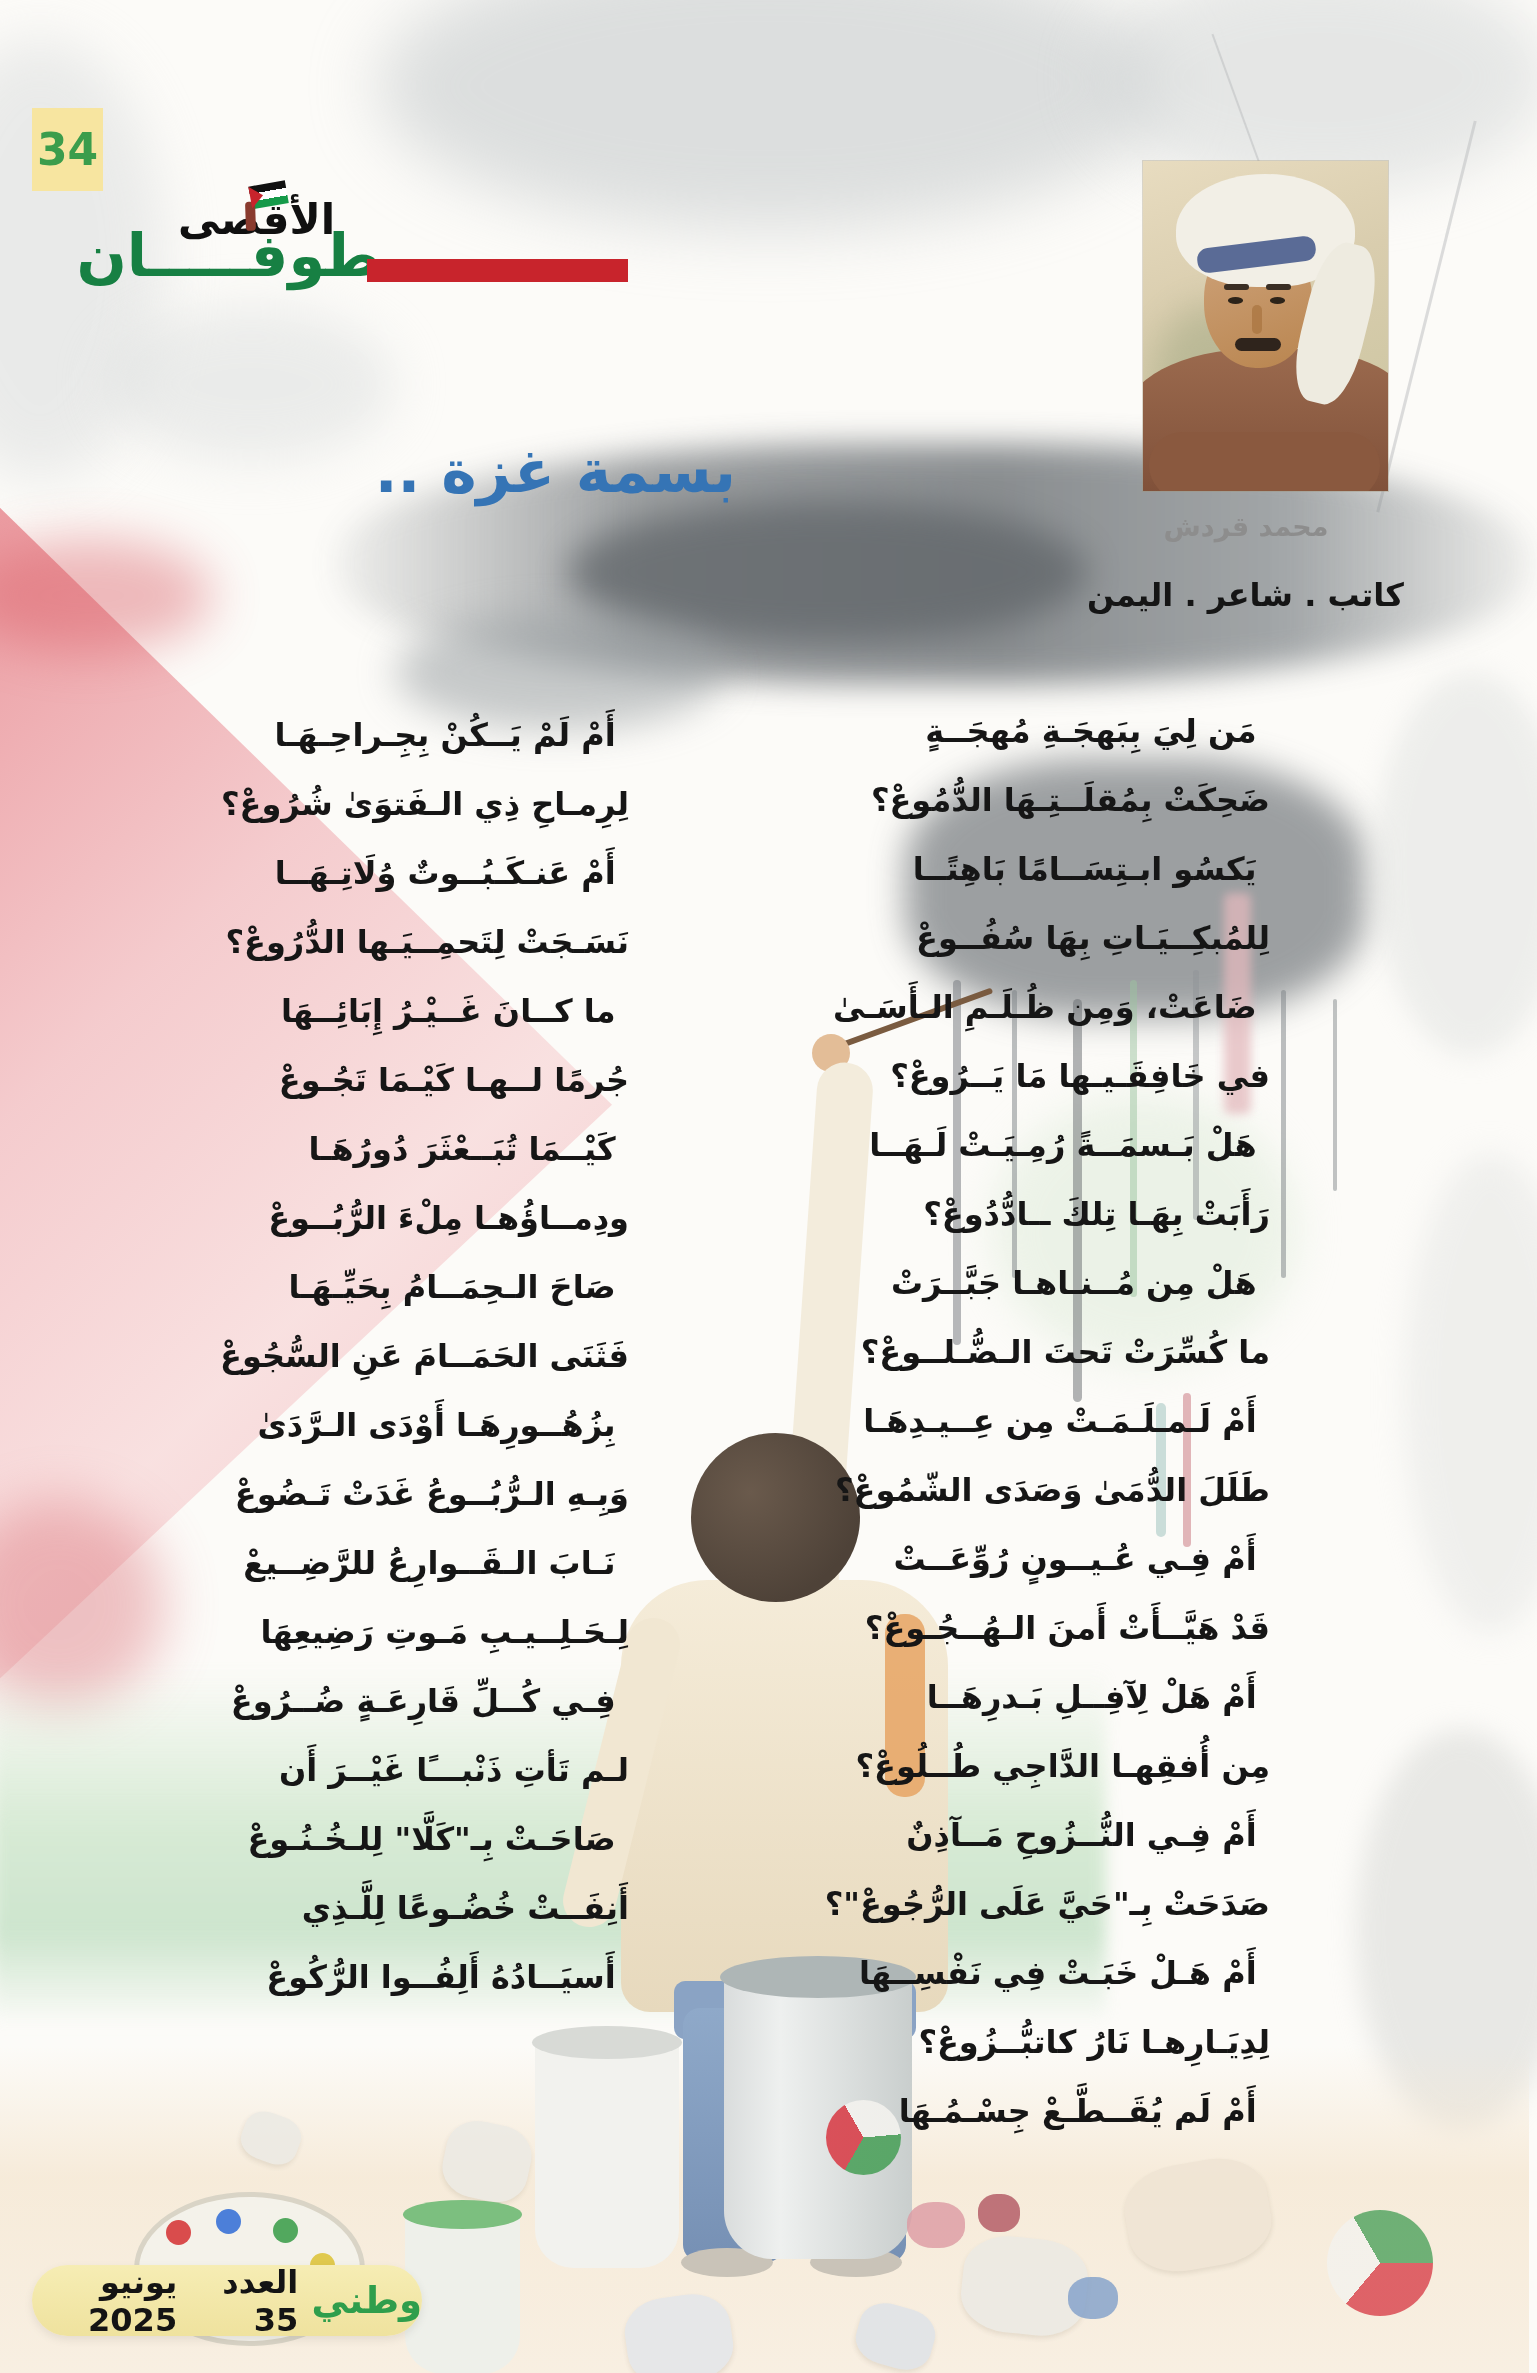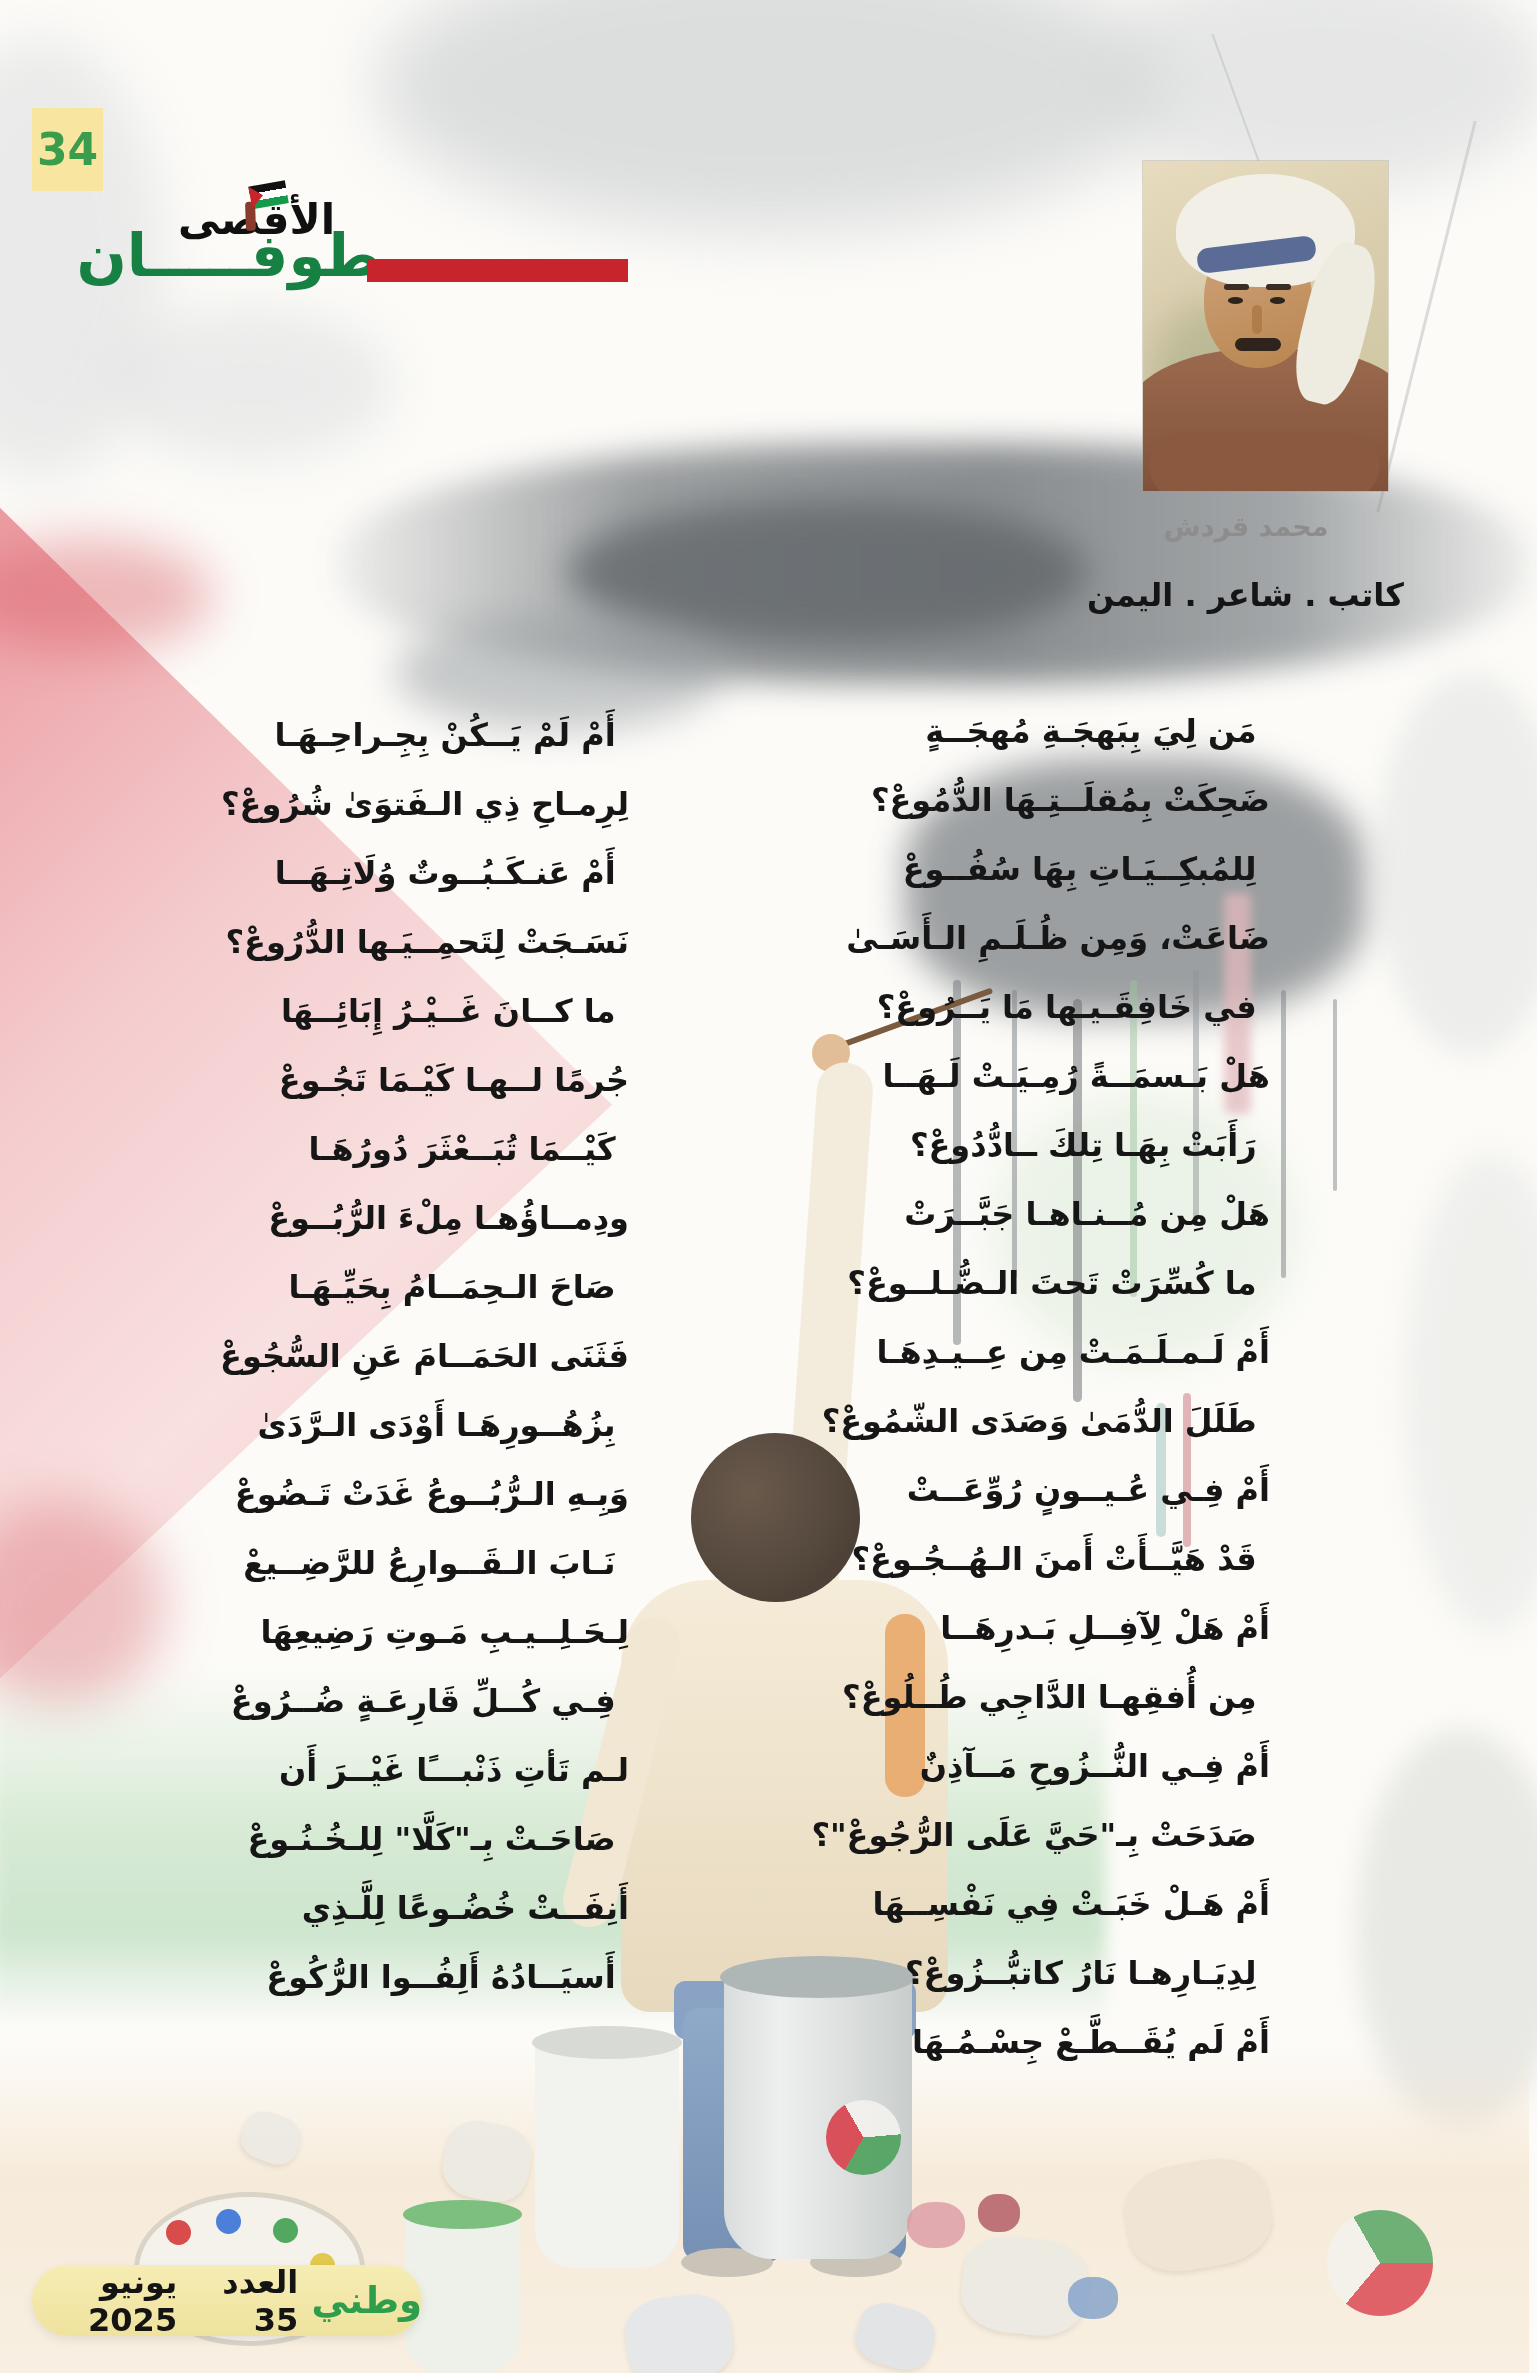--- a/index.html
+++ b/index.html
@@ -247,24 +247,26 @@
     <div class="pt-brow2"></div>
     <div class="pt-eye1"></div>
     <div class="pt-eye2"></div>
     <div class="pt-nose"></div>
     <div class="pt-mo"></div>
   </div>
 
   <div class="author-name">محمد قردش</div>
   <div class="author-role">كاتب . شاعر . اليمن</div>
 
+  <h1 class="title" style="margin:0;">بسمة غزة ..</h1>
 
   <div class="poem-col col-right">
       <div class="poem-line">مَن لِيَ بِبَهجَـةِ مُهجَــةٍ</div>
       <div class="poem-line">ضَحِكَتْ بِمُقلَــتِـهَا الدُّمُوعْ؟</div>
+      <div class="poem-line">يَكسُو ابـتِسَــامًا بَاهِتًــا</div>
       <div class="poem-line">لِلمُبكِــيَـاتِ بِهَا سُفُــوعْ</div>
       <div class="poem-line">ضَاعَتْ، وَمِن ظُـلَـمِ الـأَسَـىٰ</div>
       <div class="poem-line">في خَافِقَـيـها مَا يَــرُوعْ؟</div>
       <div class="poem-line">هَلْ بَـسمَــةً رُمِـيَـتْ لَـهَــا</div>
       <div class="poem-line">رَأَبَتْ بِهَـا تِلكَ ــادُّدُوعْ؟</div>
       <div class="poem-line">هَلْ مِن مُــنـاهـا جَبَّــرَتْ</div>
       <div class="poem-line">ما كُسِّرَتْ تَحتَ الـضُّـلــوعْ؟</div>
       <div class="poem-line">أَمْ لَـمـلَـمَـتْ مِن عِــيـدِهَـا</div>
       <div class="poem-line">طَلَلَ الدُّمَىٰ وَصَدَى الشّمُوعْ؟</div>
       <div class="poem-line">أَمْ فِـي عُـيــونٍ رُوِّعَــتْ</div>

